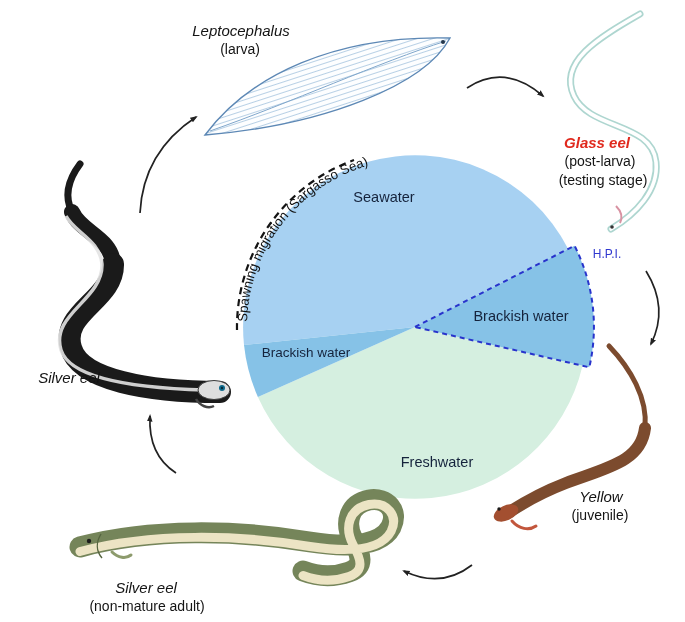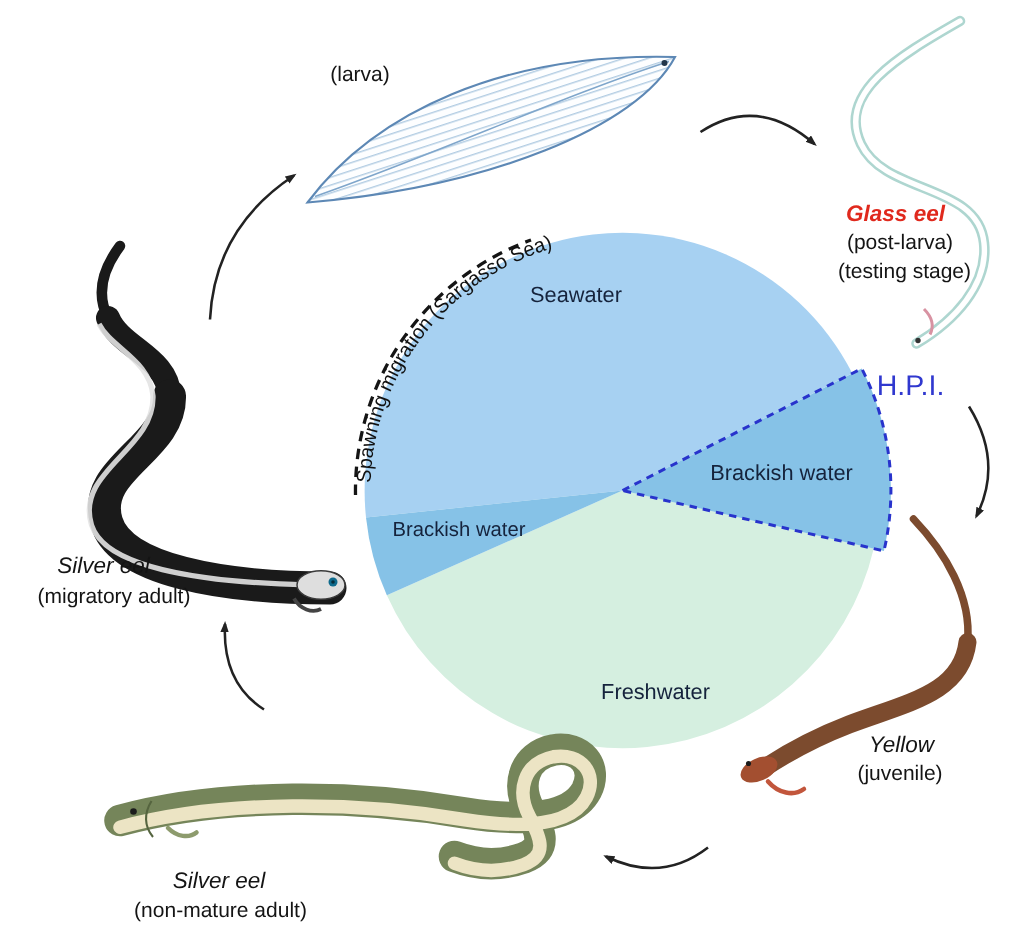--- a/index.html
+++ b/index.html
@@ -5,21 +5,21 @@
   html,body{margin:0;padding:0;background:#ffffff;}
   body{font-family:"Liberation Sans","DejaVu Sans",sans-serif;color:#111;}
   .canvas{position:relative;width:685px;height:622px;background:#ffffff;overflow:hidden;}
   .art{position:absolute;left:0;top:0;}
   .lbl{position:absolute;transform:translateX(-50%);white-space:nowrap;text-align:center;line-height:1.2;}
   .stage-name{font-style:italic;font-size:15px;color:#141414;}
   .stage-sub{font-size:14px;color:#141414;text-align:center;}
   .red{color:#e0291d;font-weight:bold;}
   .zone{font-size:14.5px;color:#15233c;text-align:center;}
   .zone-sm{font-size:13.5px;}
-  .hpi{font-size:19px;color:#3038cf;}
+  .hpi{font-size:12px;color:#3038cf;}
 </style>
 </head>
 <body>
 
 <div class="canvas">
 
   <svg class="art" width="685" height="622" viewBox="0 0 685 622">
     <defs>
       <marker id="arrowhead" markerWidth="9" markerHeight="8" refX="5.5" refY="2.8" orient="auto" markerUnits="userSpaceOnUse">
         <path d="M0,0 L7.5,2.8 L0,5.6 Z" fill="#222"></path>
@@ -85,34 +85,34 @@
 
     <g stroke="#222" stroke-width="1.7" fill="none">
       <path d="M467,88 Q505,63 543,96" marker-end="url(#arrowhead)"></path>
       <path d="M646,271 Q669,308 651,344" marker-end="url(#arrowhead)"></path>
       <path d="M472,565 Q441,589 404,571" marker-end="url(#arrowhead)"></path>
       <path d="M176,473 Q148,455 150,416" marker-end="url(#arrowhead)"></path>
       <path d="M140,213 Q143,152 196,117" marker-end="url(#arrowhead)"></path>
     </g>
   </svg>
 
+  <div class="lbl stage-name" style="left:241px;top:22px">Leptocephalus</div>
   <div class="lbl stage-sub" style="left:240px;top:41px">(larva)</div>
 
   <div class="lbl stage-name red" style="left:597px;top:134px">Glass eel</div>
   <div class="lbl stage-sub" style="left:600px;top:153px">(post-larva)</div>
   <div class="lbl stage-sub" style="left:603px;top:172px">(testing stage)</div>
 
   <div class="lbl stage-name" style="left:601px;top:488px">Yellow</div>
   <div class="lbl stage-sub" style="left:600px;top:507px">(juvenile)</div>
 
   <div class="lbl stage-name" style="left:146px;top:579px">Silver eel</div>
   <div class="lbl stage-sub" style="left:147px;top:598px">(non-mature adult)</div>
 
   <div class="lbl stage-name" style="left:69px;top:369px">Silver eel</div>
-  <div class="lbl stage-sub" style="left:76px;top:389px">(migratory adult)</div>
 
   <div class="lbl zone" style="left:384px;top:189px">Seawater</div>
   <div class="lbl zone" style="left:521px;top:308px">Brackish water</div>
   <div class="lbl zone zone-sm" style="left:306px;top:345px">Brackish water</div>
   <div class="lbl zone" style="left:437px;top:454px">Freshwater</div>
   <div class="lbl hpi" style="left:607px;top:247px">H.P.I.</div>
 
 </div>
 
 </body></html>

